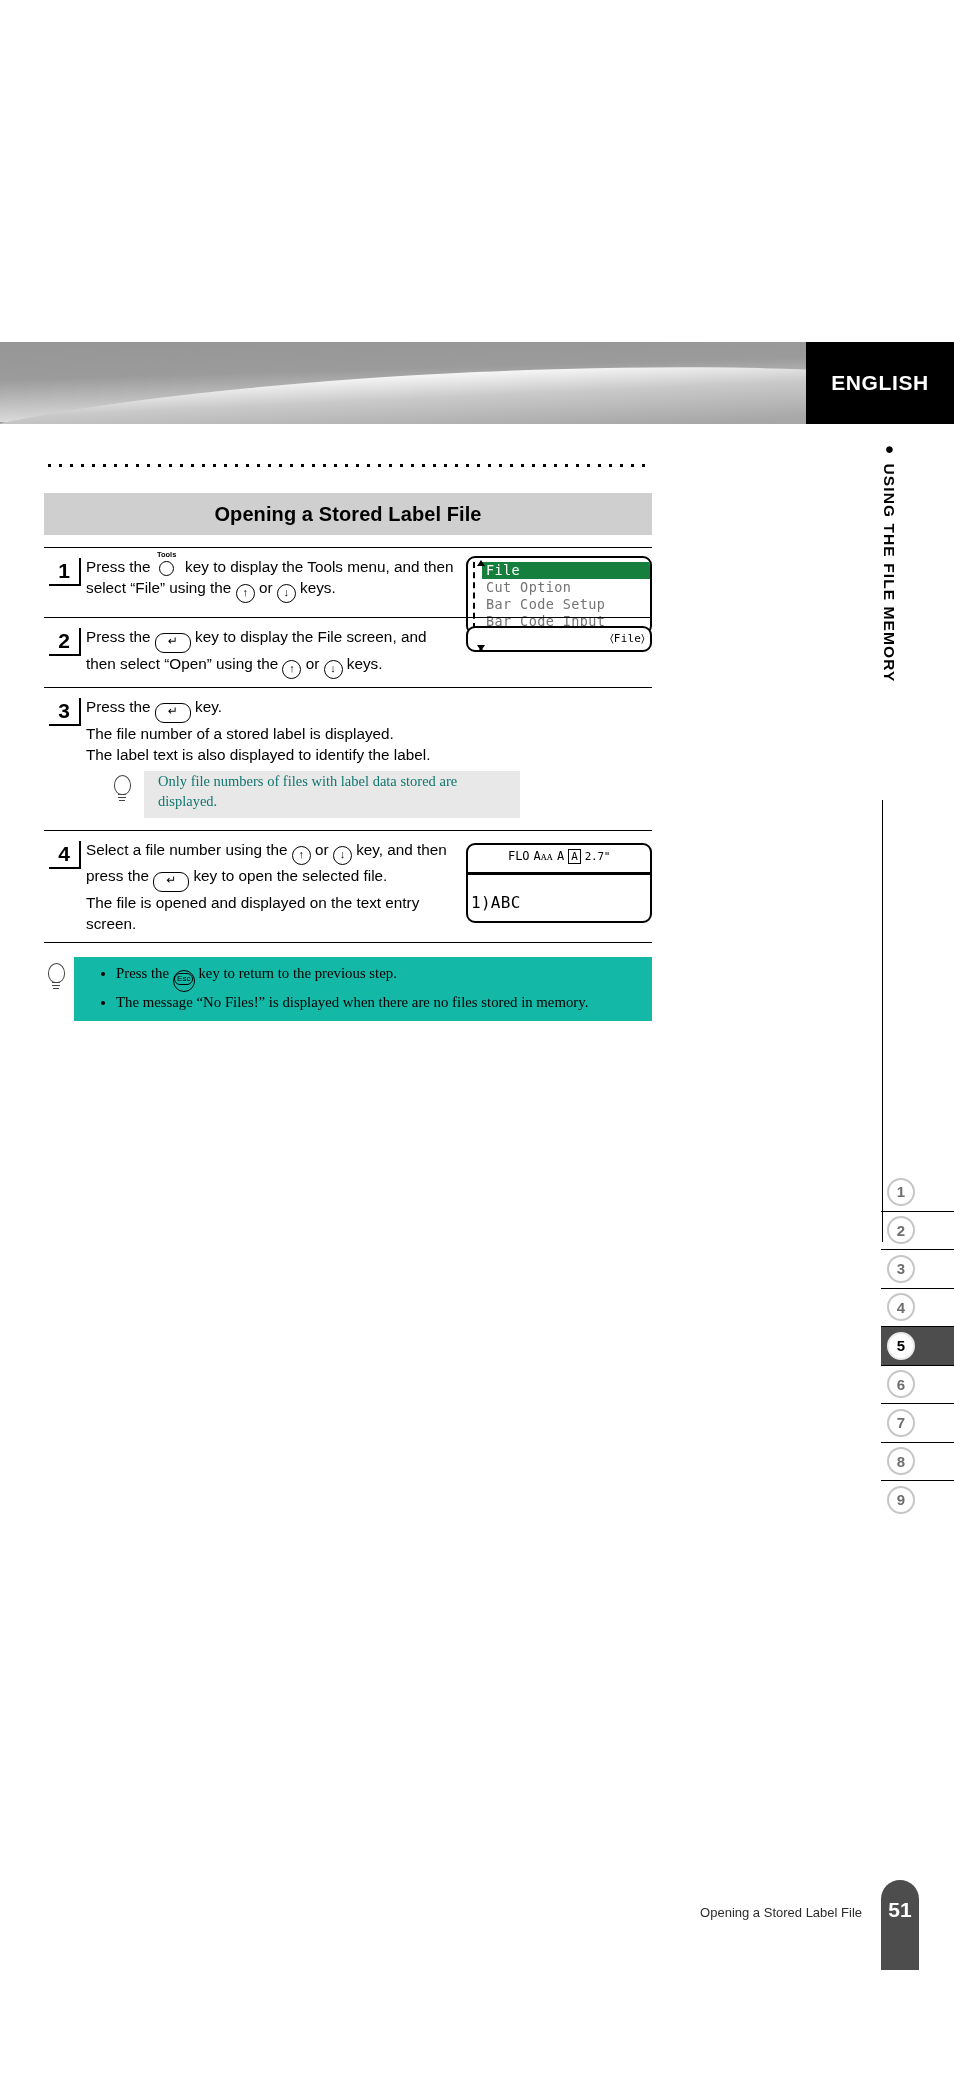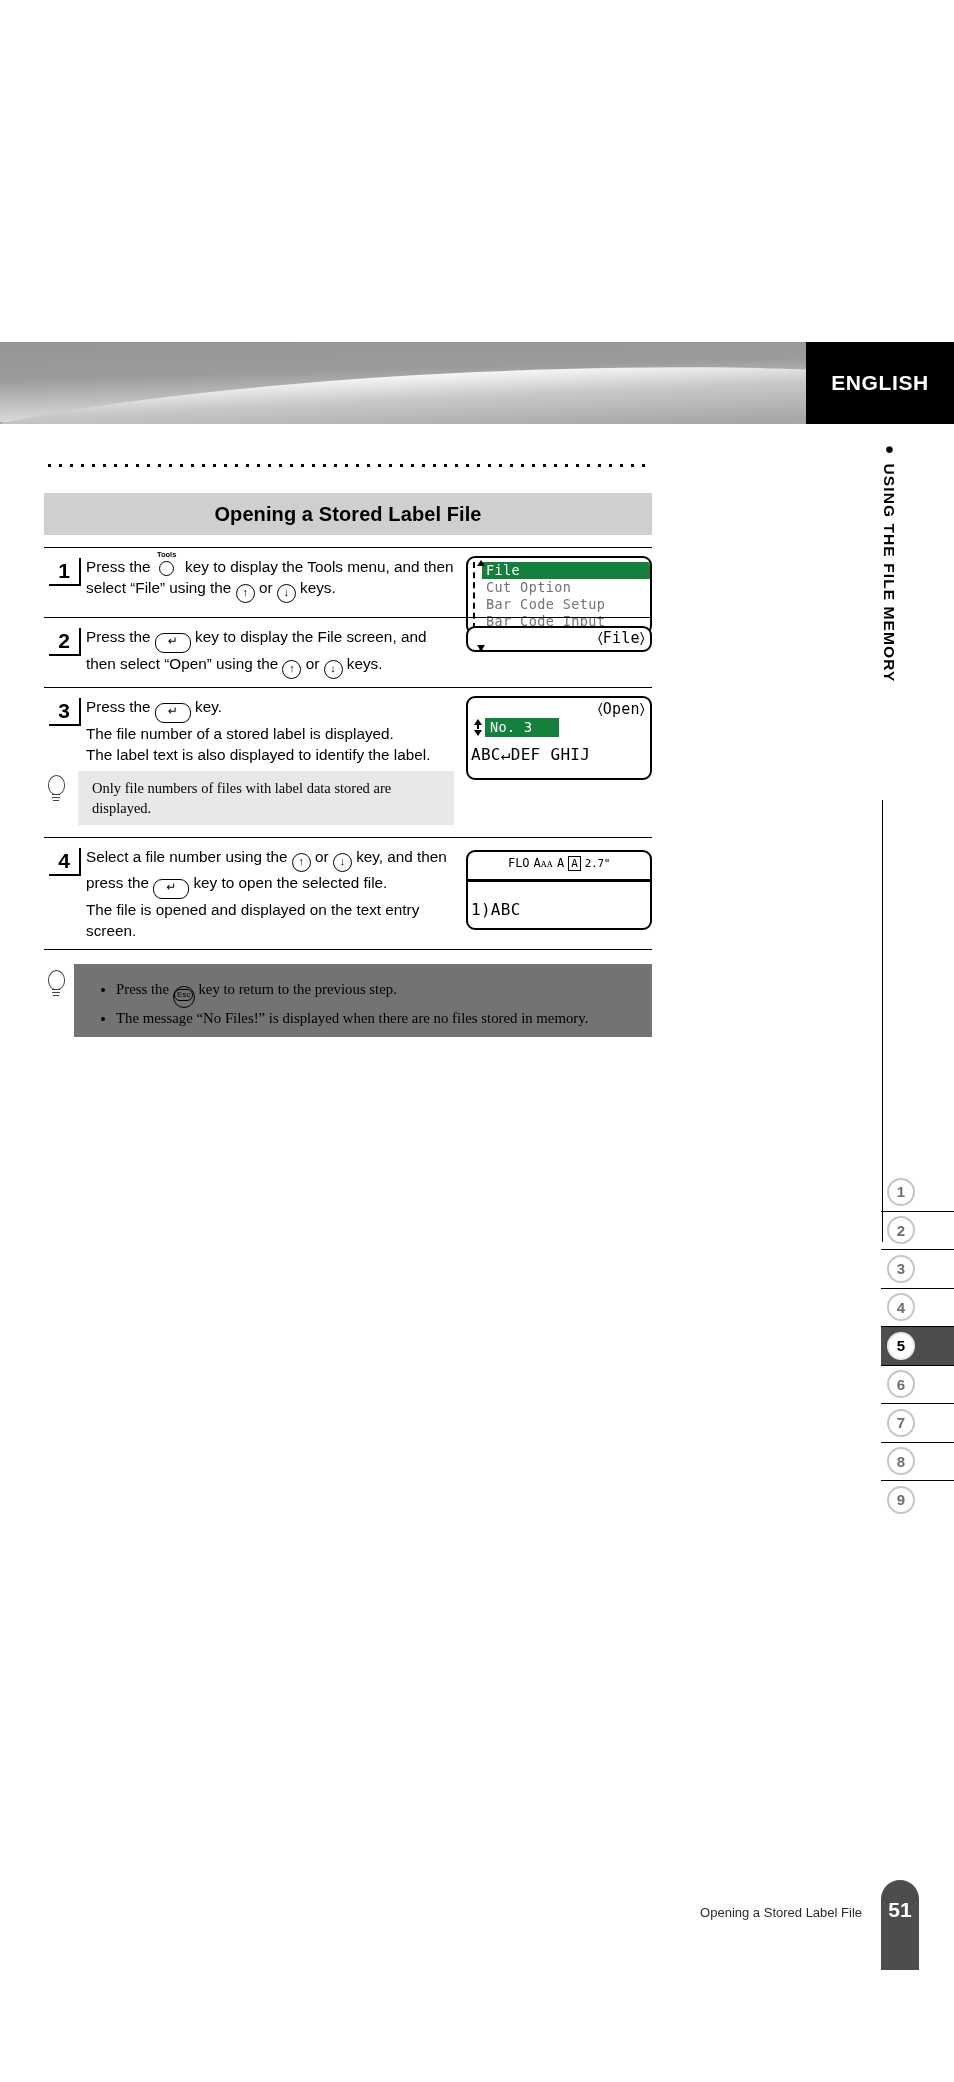--- a/index.html
+++ b/index.html
@@ -279,21 +279,21 @@
     letter-spacing: 0.4px;
     white-space: nowrap;
     padding-left: 4px;
     color: #737373;
   }
   .lcd-row.sel {
     background: #15803d;
     color: #fff;
   }
   .lcd-title {
-    font-size: 15px;
+    font-size: 11px;
     line-height: 17px;
     text-align: right;
     padding-right: 5px;
     letter-spacing: 0.2px;
   }
   .lcd-scrollbar {
     position: absolute;
     left: 5px;
     top: 4px;
     bottom: 4px;
@@ -344,28 +344,28 @@
     line-height: 24px;
     padding: 16px 0 6px 3px;
     letter-spacing: 0.3px;
     font-family: "DejaVu Sans Mono", monospace;
   }
 
   
   .tip {
     position: relative;
     background: #e8e8e8;
-    margin-left: 34px;
+    margin-left: 100px;
     margin-top: 6px;
     margin-bottom: 4px;
-    padding: 7px 10px 7px 14px;
+    padding: 0 10px 7px 14px;
     font-family: "Liberation Serif", serif;
     font-size: 14.5px;
     line-height: 20px;
-    color: #000000;
+    color: #0f766e;
     box-sizing: border-box;
   }
   .tip.inline-tip { width: 376px; }
   .bulb {
     position: absolute;
     left: -32px;
     top: 4px;
     width: 20px;
     height: 28px;
   }
@@ -386,22 +386,22 @@
   }
   .bulb .base1 { top: 19px; }
   .bulb .base2 { top: 22px; }
   .bulb .base3 { top: 25px; left: 6.5px; width: 6px; }
 
   .footer-tip {
     position: relative;
     margin-top: 14px;
     margin-left: 30px;
     width: 578px;
-    background: #737373;
-    padding: 15px 8px 8px 28px;
+    background: #14b8a6;
+    padding: 6px 8px 8px 28px;
     box-sizing: border-box;
     font-family: "Liberation Serif", serif;
     font-size: 14.8px;
     line-height: 21px;
   }
   .footer-tip .bulb { left: -28px; top: 6px; }
   .footer-tip ul { margin: 0; padding-left: 14px; }
   .footer-tip li { margin: 0; }
 
   .step-rule-bottom {
@@ -538,32 +538,20 @@
         <p>The label text is also displayed to identify the label.</p>
       </div>
       <div class="tip inline-tip">
         <div class="bulb">
           <div class="glass"></div>
           <div class="base1"></div>
           <div class="base2"></div>
           <div class="base3"></div>
         </div>
         <span>Only file numbers of files with label data stored are displayed.</span>
-      </div>
-      <div class="lcd" id="lcd3">
-        <div class="lcd-title">〈Open〉</div>
-        <div style="display:flex;align-items:center;">
-          <div style="position:relative;width:14px;height:18px;margin-left:3px;">
-            <div style="position:absolute;left:3px;top:0;width:0;height:0;border-left:4px solid transparent;border-right:4px solid transparent;border-bottom:6px solid #000;"></div>
-            <div style="position:absolute;left:6px;top:5px;width:2px;height:5px;background:#000;"></div>
-            <div style="position:absolute;left:3px;bottom:1px;width:0;height:0;border-left:4px solid transparent;border-right:4px solid transparent;border-top:6px solid #000;"></div>
-          </div>
-          <div class="lcd-row sel" style="padding:1px 26px 1px 5px;">No. 3</div>
-        </div>
-        <div class="lcd-text" style="padding-top:6px;">ABC↵DEF GHIJ</div>
       </div>
     </div>
 
     <div class="step">
       <div class="step-num">4</div>
       <div class="step-body">
         <p>
           <span>Select a file number using the </span><span class="key key-round">↑</span><span> or </span><span class="key key-round">↓</span><span> key, and then press the </span><span class="key key-oval">↵</span><span> key to open the selected file.</span>
         </p>
         <p>The file is opened and displayed on the text entry</p>

